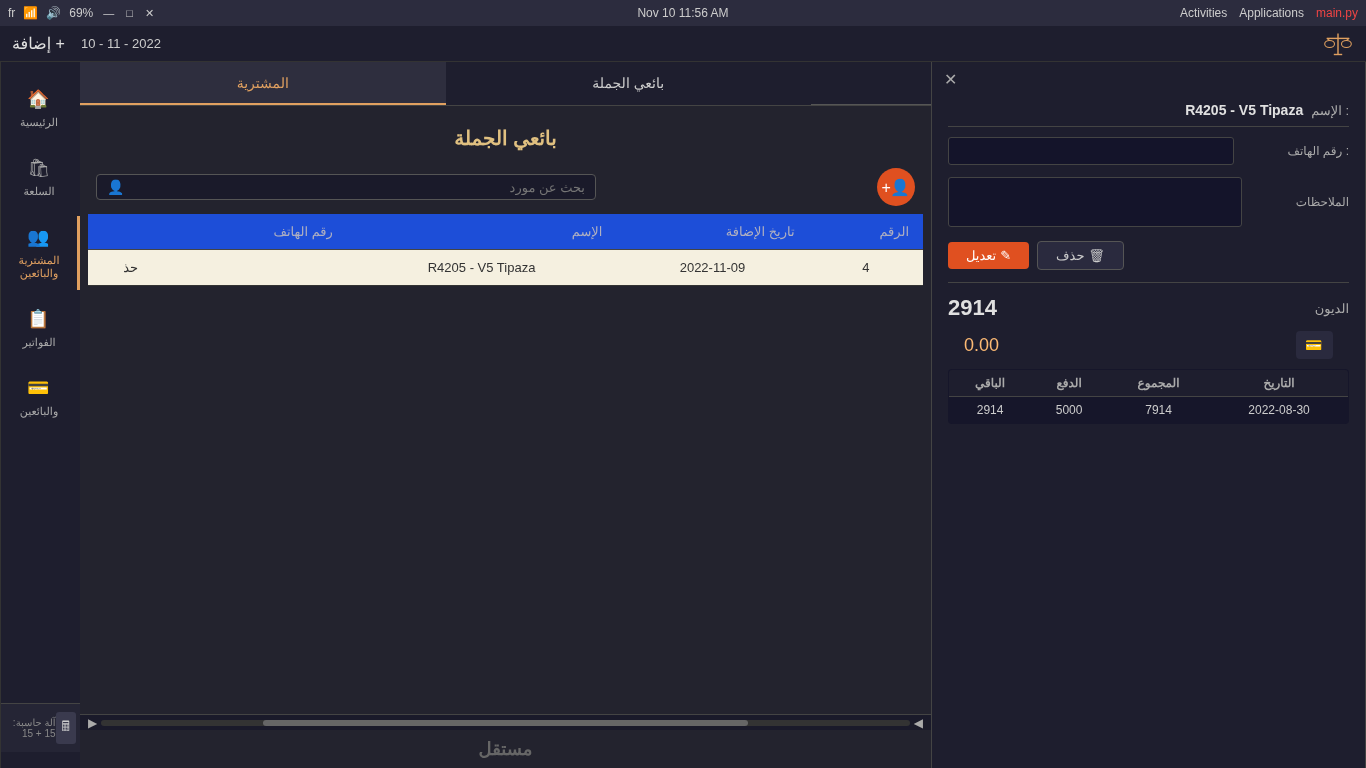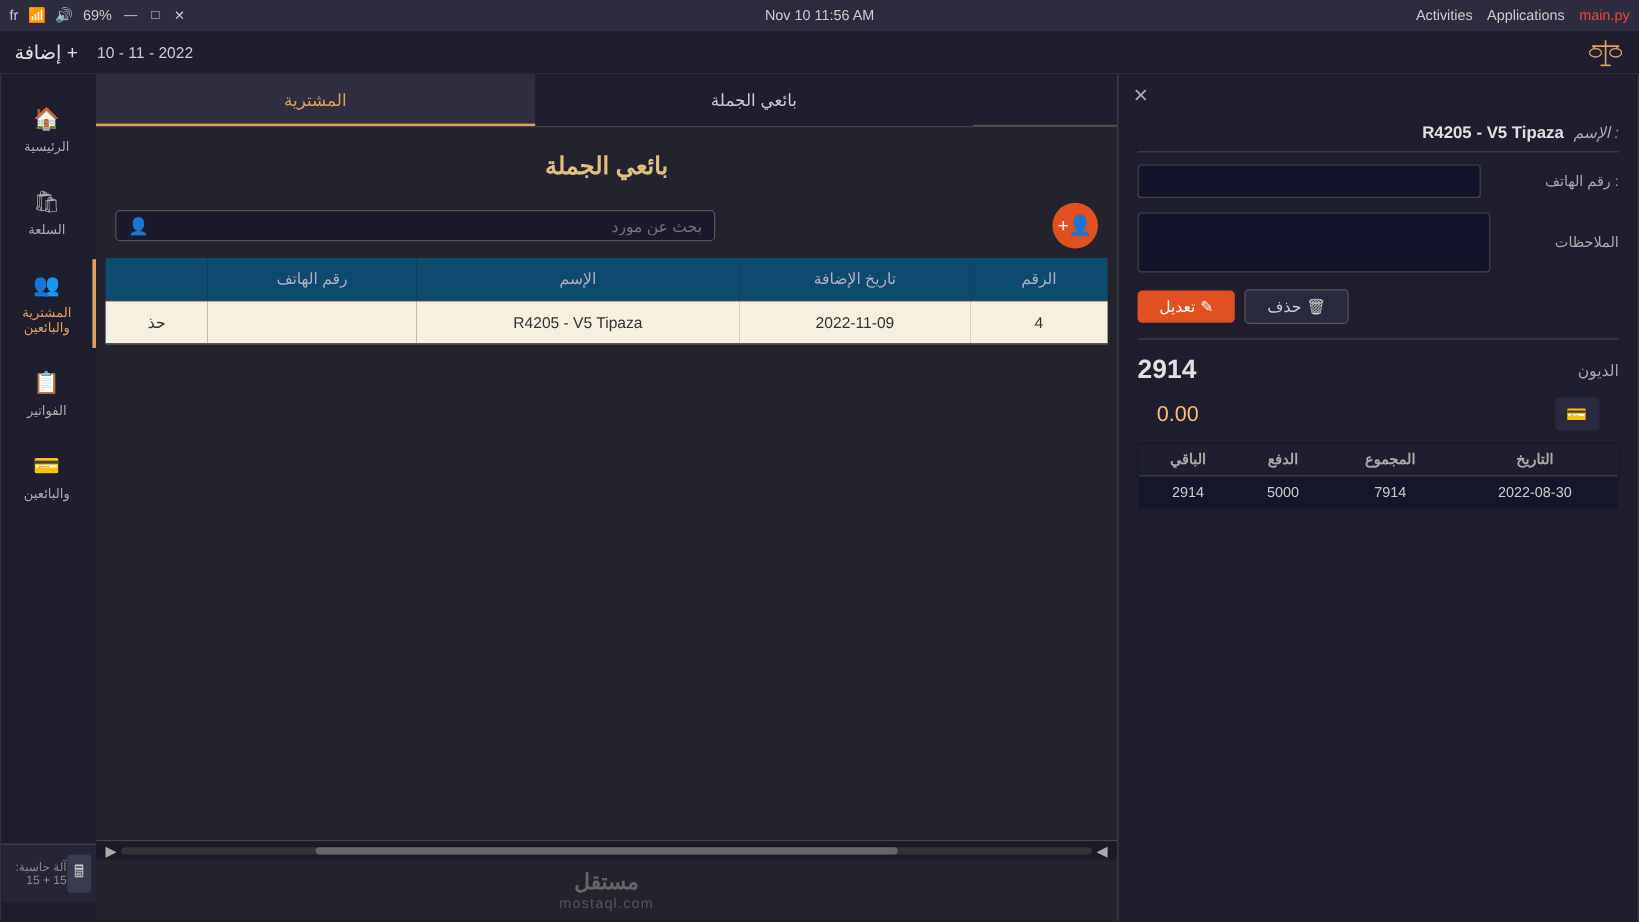--- a/index.html
+++ b/index.html
@@ -207,24 +207,24 @@
     }
 
     
     .data-table {
       width: 100%;
       border-collapse: collapse;
       font-size: 13px;
       direction: rtl;
     }
     .data-table th {
-      background: #0c4a6e;
+      background: #1d4ed8;
       color: #b0b0c0;
       padding: 10px 14px;
-      text-align: center;
+      text-align: right;
       border-bottom: 1px solid #444;
       font-weight: normal;
     }
     .data-table td {
       padding: 10px 14px;
       text-align: center;
       border-bottom: 1px solid #333;
       color: #d0d0d0;
     }
     .data-table tr.row-highlight {
@@ -302,21 +302,21 @@
     }
     .panel-name-row {
       display: flex;
       align-items: center;
       padding: 16px 16px 4px;
       gap: 8px;
       justify-content: space-between;
       direction: rtl;
       margin-top: 24px;
     }
-    .panel-name-label { color: #aaa; font-size: 13px; font-style: italic; }
+    .panel-name-label { color: #aaa; font-size: 13px; }
     .panel-name-value { color: #e0e0e0; font-size: 14px; font-weight: bold; flex: 1; text-align: right; }
     .panel-divider { border: none; border-top: 1px solid #444; margin: 4px 16px; }
     .panel-field-row {
       display: flex;
       align-items: center;
       padding: 6px 16px;
       gap: 8px;
       justify-content: space-between;
       direction: rtl;
     }
@@ -590,21 +590,20 @@
     <div class="scroll-bar-h">
       <button class="scroll-arrow">◀</button>
       <div class="scroll-track">
         <div class="scroll-thumb"></div>
       </div>
       <button class="scroll-arrow">▶</button>
     </div>
 
     <div class="watermark">
       <div style="font-size:18px; color:#666; font-weight:bold;">مستقل</div>
-      <div style="font-size:12px; color:#555;">mostaql.com</div>
     </div>
   </div>
 
   <div class="sidebar">
     <div class="nav-item">
       <span class="nav-icon">🏠</span>
       <span>الرئيسية</span>
     </div>
     <div class="nav-item">
       <span class="nav-icon">🛍</span>

